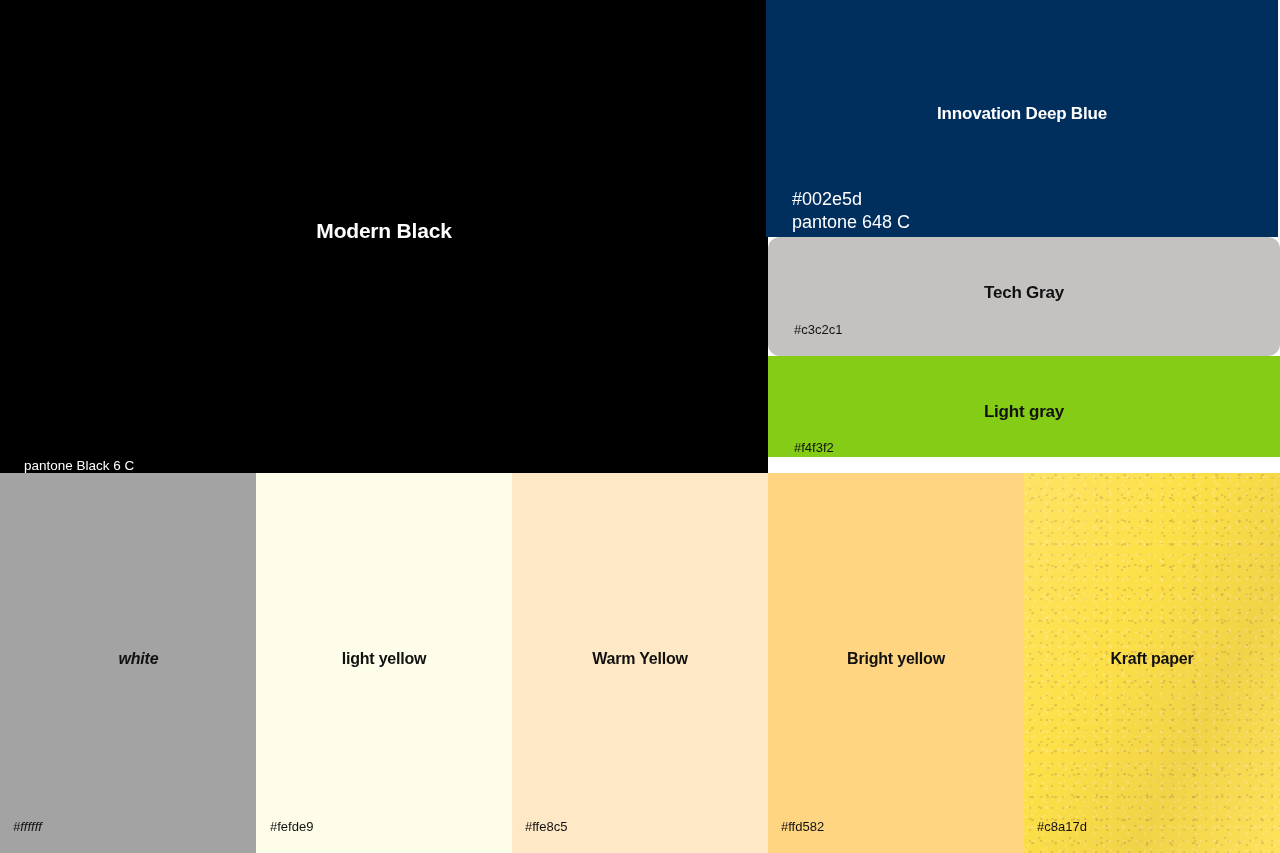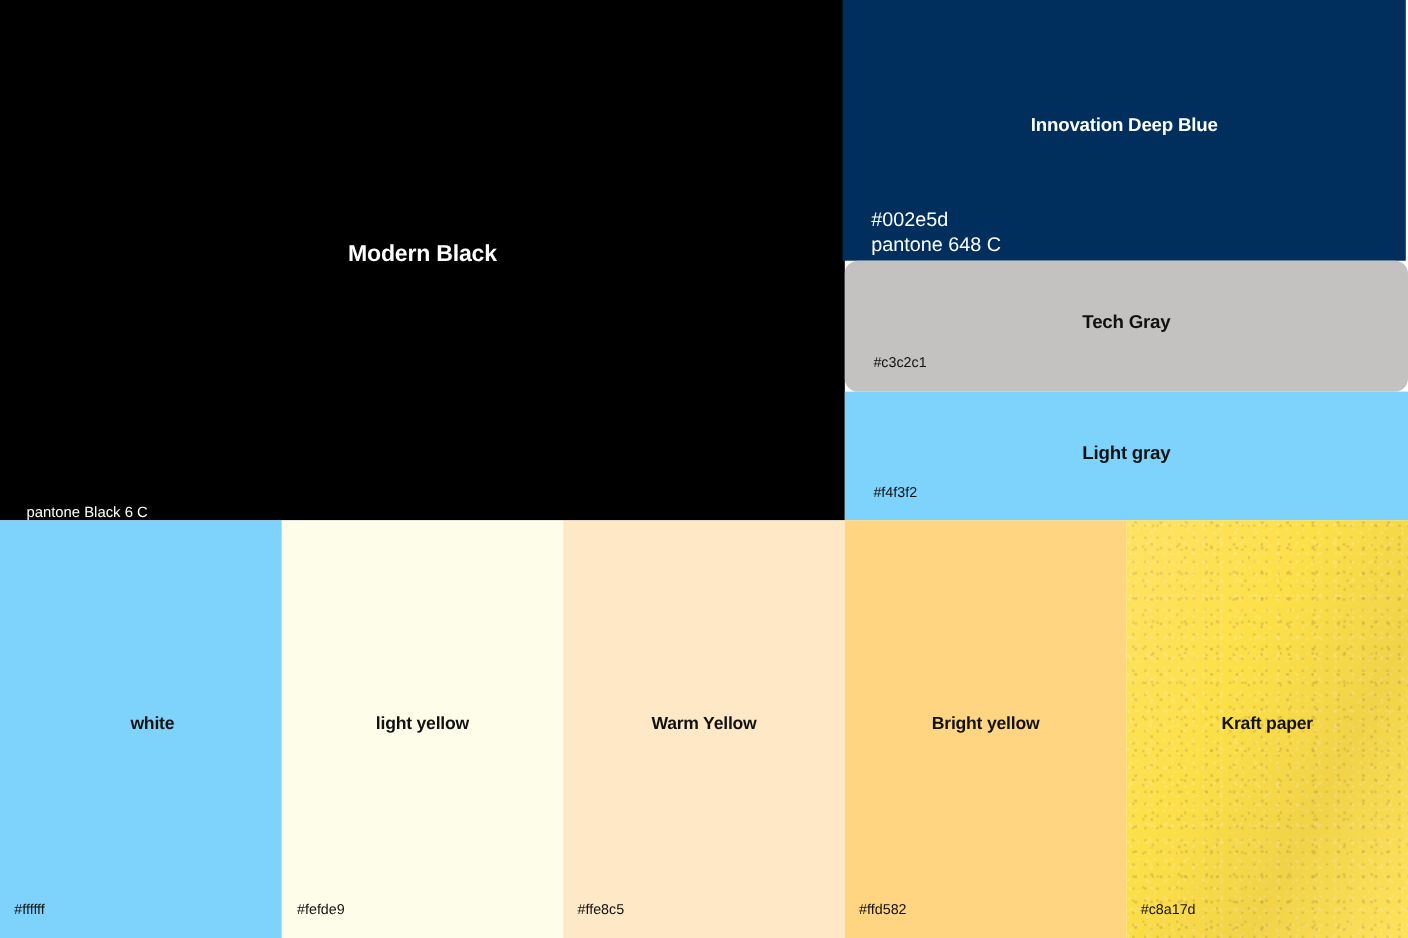--- a/index.html
+++ b/index.html
@@ -106,22 +106,22 @@
     top: 85px;
     color: #111111;
     font-size: 13px;
   }
 
   
   .sw-lightgray {
     left: 768px;
     top: 356px;
     width: 512px;
-    height: 117px;
-    background: #7dd3fc;
+    height: 101px;
+    background: #84cc16;
   }
   .sw-lightgray .name {
     top: 46px;
     color: #111111;
     font-size: 17px;
   }
   .sw-lightgray .codes {
     left: 26px;
     top: 84px;
     color: #111111;
@@ -137,21 +137,21 @@
     top: 177px;
     color: #111111;
     font-size: 16px;
   }
   .row2 .codes {
     bottom: 17px;
     color: #111111;
     font-size: 13px;
   }
 
-  .sw-white      { left: 0;     width: 277px; background: #7dd3fc; }
+  .sw-white      { left: 0;     width: 277px; background: #a3a3a3; font-style: italic; }
   .sw-white .codes      { left: 13px; }
 
   .sw-lightyellow{ left: 256px; width: 256px; background: #fefde9; }
   .sw-lightyellow .codes{ left: 14px; }
 
   .sw-warmyellow { left: 512px; width: 256px; background: #ffe8c5; }
   .sw-warmyellow .codes { left: 13px; }
 
   .sw-brightyellow{left: 768px; width: 256px; background: #ffd582; }
   .sw-brightyellow .codes{ left: 13px; }

